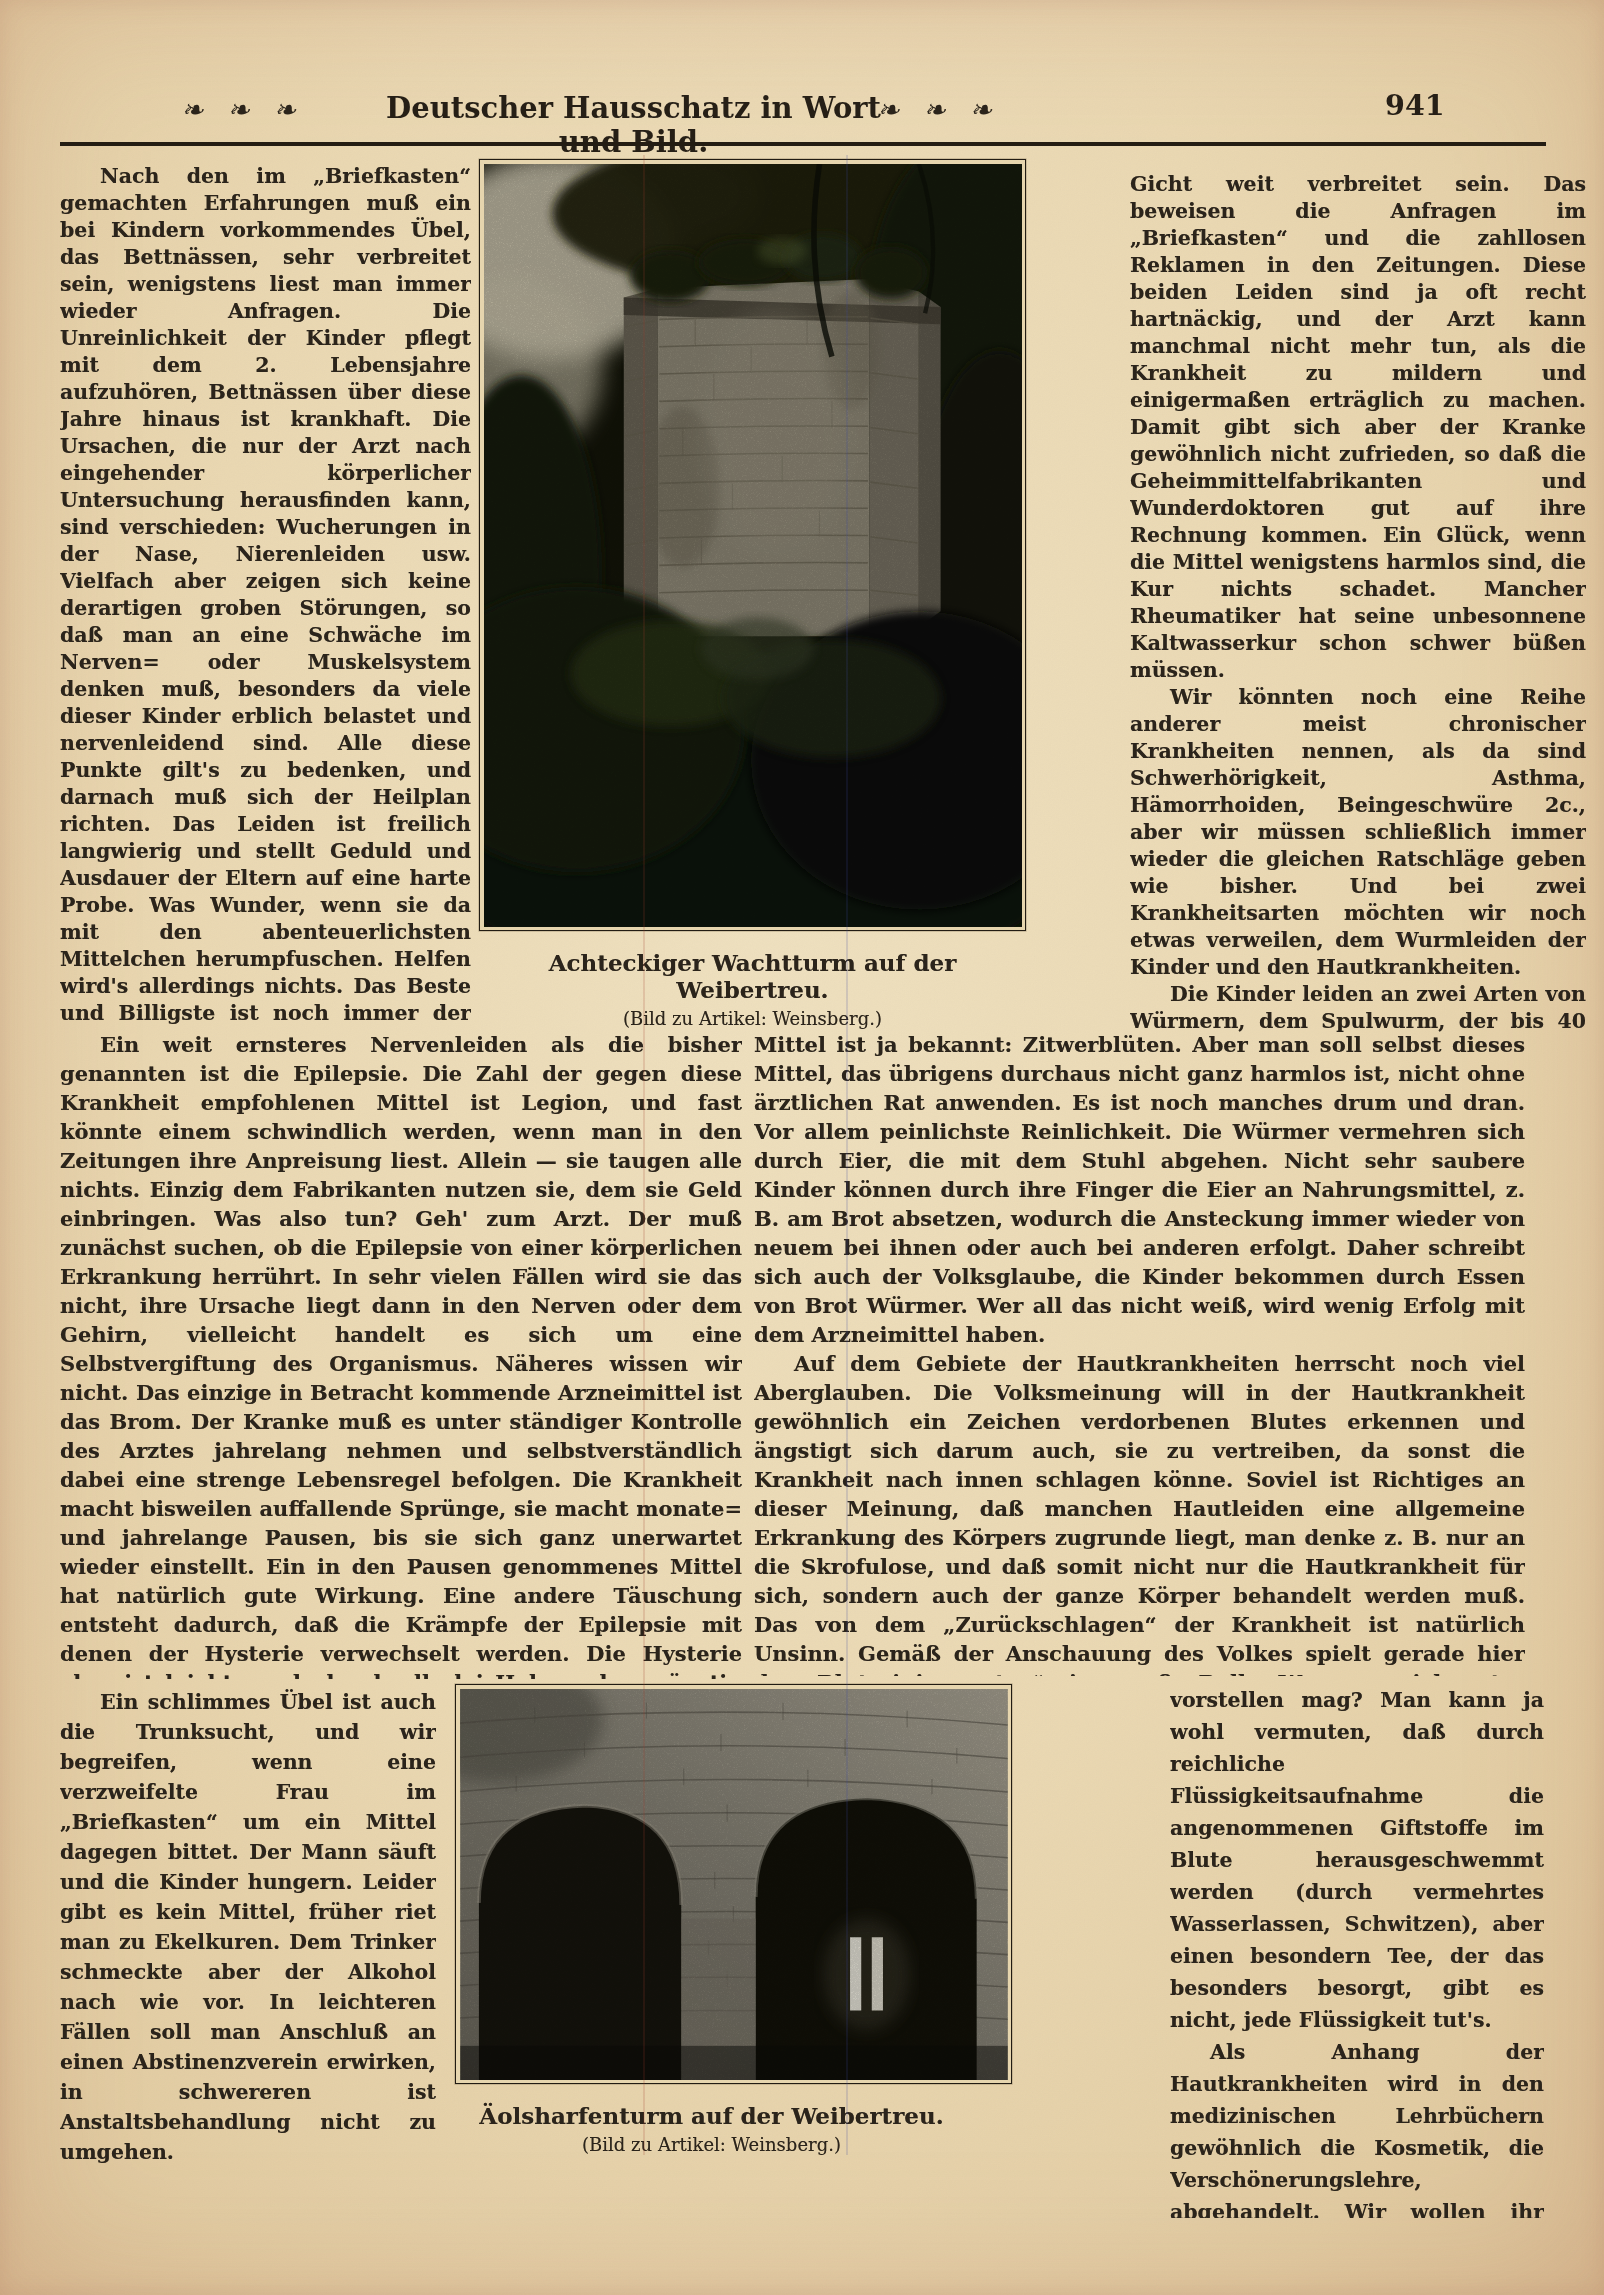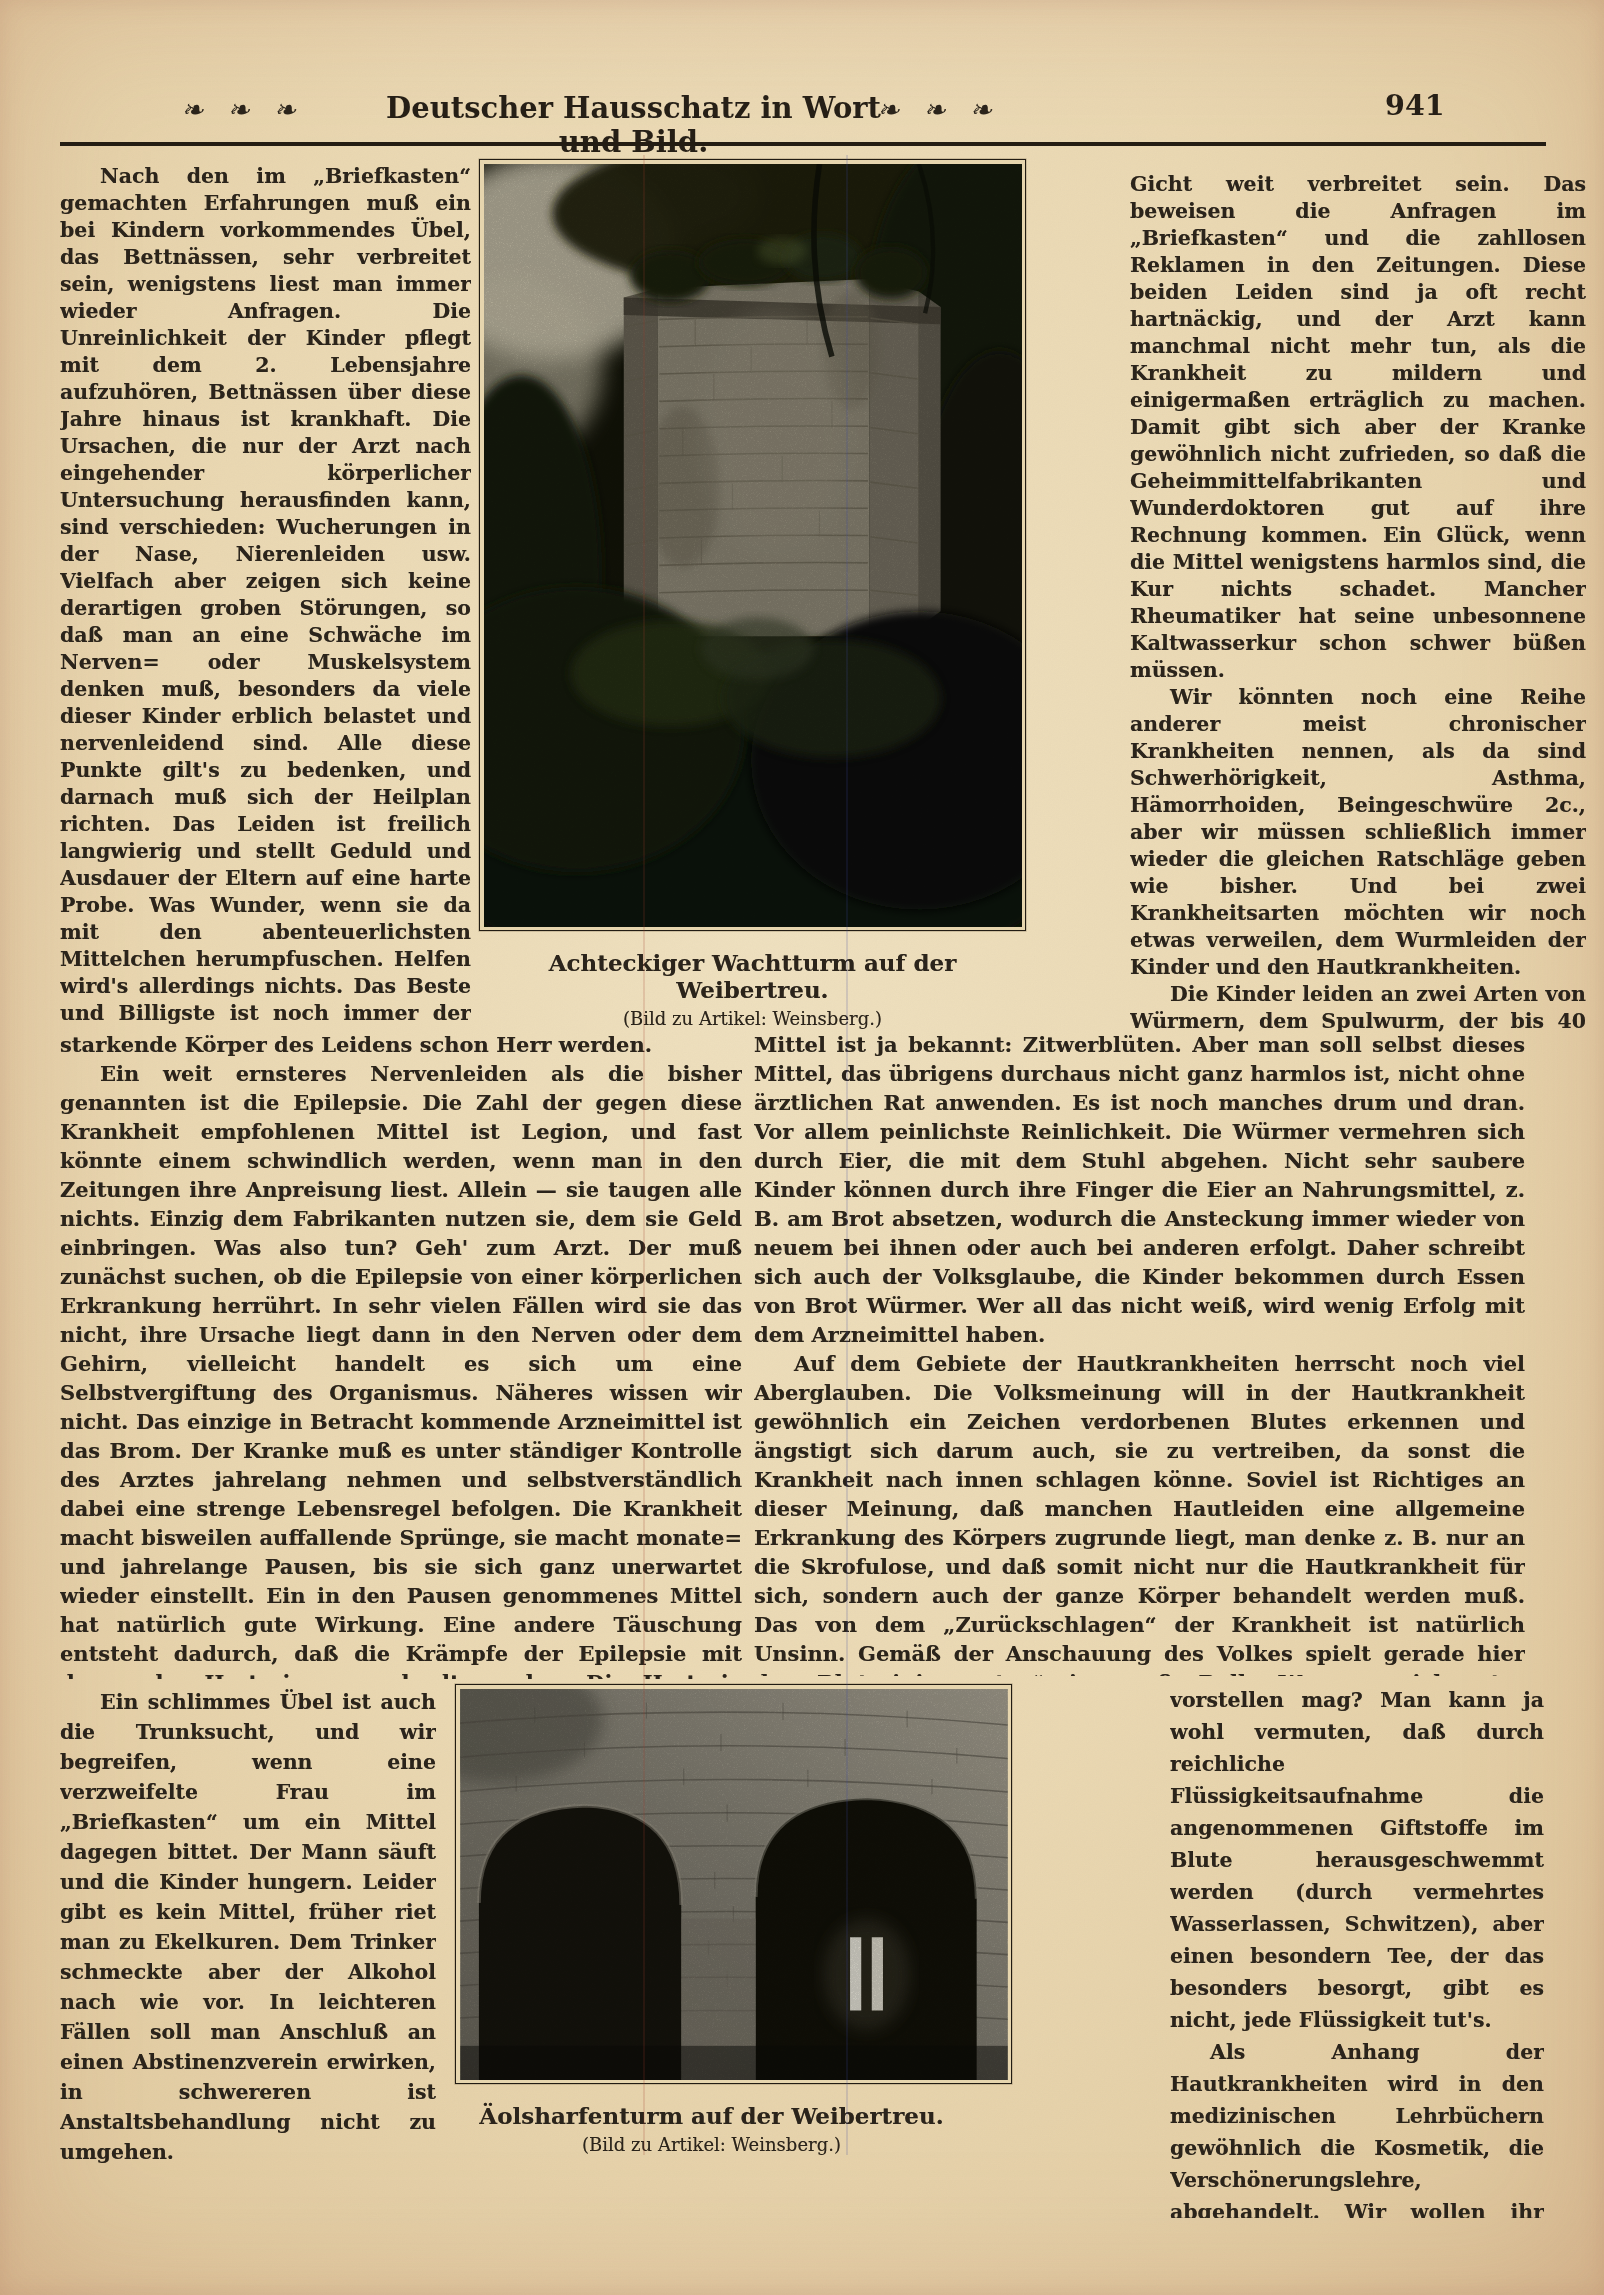--- a/index.html
+++ b/index.html
@@ -148,21 +148,20 @@
     </figcaption>
   </figure>
 
   <div class="col narrow" style="left:1088px;top:171px;width:456px;height:865px;margin-left:42px;">
       <p class="frag">Gicht weit verbreitet sein. Das beweisen die Anfragen im „Briefkasten“ und die zahllosen Reklamen in den Zeitungen. Diese beiden Leiden sind ja oft recht hartnäckig, und der Arzt kann manchmal nicht mehr tun, als die Krankheit zu mildern und einigermaßen erträglich zu machen. Damit gibt sich aber der Kranke gewöhnlich nicht zufrieden, so daß die Geheimmittelfabrikanten und Wunderdoktoren gut auf ihre Rechnung kommen. Ein Glück, wenn die Mittel wenigstens harmlos sind, die Kur nichts schadet. Mancher Rheumatiker hat seine unbesonnene Kaltwasserkur schon schwer büßen müssen.</p>
       <p class="frag ind">Wir könnten noch eine Reihe anderer meist chronischer Krankheiten nennen, als da sind Schwerhörigkeit, Asthma, Hämorrhoiden, Beingeschwüre 2c., aber wir müssen schließlich immer wieder die gleichen Ratschläge geben wie bisher. Und bei zwei Krankheitsarten möchten wir noch etwas verweilen, dem Wurmleiden der Kinder und den Hautkrankheiten.</p>
       <p class="frag ind">Die Kinder leiden an zwei Arten von Würmern, dem Spulwurm, der bis 40 cm lang werden kann, und dem Pfriemenschwanz, der höchstens eine Länge von 1 cm erreicht. Das</p>
     </div>
 
   <div class="col wide" style="left:60px;top:1030px;width:682px;height:649px;">
-      <p class="frag">starkende Körper des Leidens schon Herr werden.</p>
       <p class="frag ind">Ein weit ernsteres Nervenleiden als die bisher genannten ist die Epilepsie. Die Zahl der gegen diese Krankheit empfohlenen Mittel ist Legion, und fast könnte einem schwindlich werden, wenn man in den Zeitungen ihre Anpreisung liest. Allein — sie taugen alle nichts. Einzig dem Fabrikanten nutzen sie, dem sie Geld einbringen. Was also tun? Geh' zum Arzt. Der muß zunächst suchen, ob die Epilepsie von einer körperlichen Erkrankung herrührt. In sehr vielen Fällen wird sie das nicht, ihre Ursache liegt dann in den Nerven oder dem Gehirn, vielleicht handelt es sich um eine Selbstvergiftung des Organismus. Näheres wissen wir nicht. Das einzige in Betracht kommende Arzneimittel ist das Brom. Der Kranke muß es unter ständiger Kontrolle des Arztes jahrelang nehmen und selbstverständlich dabei eine strenge Lebensregel befolgen. Die Krankheit macht bisweilen auffallende Sprünge, sie macht monate= und jahrelange Pausen, bis sie sich ganz unerwartet wieder einstellt. Ein in den Pausen genommenes Mittel hat natürlich gute Wirkung. Eine andere Täuschung entsteht dadurch, daß die Krämpfe der Epilepsie mit denen der Hysterie verwechselt werden. Die Hysterie aber ist leicht, auch durch allerlei Hokuspokus günstig zu beeinflussen, wenn nur der Kranke fest daran glaubt. Daher die vielen an die Kurpfuscher gerichteten Dankschreiben von „geheilten“ Patienten.</p>
     </div>
   <div class="col wide" style="left:754px;top:1030px;width:771px;height:646px;">
       <p class="frag">Mittel ist ja bekannt: Zitwerblüten. Aber man soll selbst dieses Mittel, das übrigens durchaus nicht ganz harmlos ist, nicht ohne ärztlichen Rat anwenden. Es ist noch manches drum und dran. Vor allem peinlichste Reinlichkeit. Die Würmer vermehren sich durch Eier, die mit dem Stuhl abgehen. Nicht sehr saubere Kinder können durch ihre Finger die Eier an Nahrungsmittel, z. B. am Brot absetzen, wodurch die Ansteckung immer wieder von neuem bei ihnen oder auch bei anderen erfolgt. Daher schreibt sich auch der Volksglaube, die Kinder bekommen durch Essen von Brot Würmer. Wer all das nicht weiß, wird wenig Erfolg mit dem Arzneimittel haben.</p>
       <p class="frag ind">Auf dem Gebiete der Hautkrankheiten herrscht noch viel Aberglauben. Die Volksmeinung will in der Hautkrankheit gewöhnlich ein Zeichen verdorbenen Blutes erkennen und ängstigt sich darum auch, sie zu vertreiben, da sonst die Krankheit nach innen schlagen könne. Soviel ist Richtiges an dieser Meinung, daß manchen Hautleiden eine allgemeine Erkrankung des Körpers zugrunde liegt, man denke z. B. nur an die Skrofulose, und daß somit nicht nur die Hautkrankheit für sich, sondern auch der ganze Körper behandelt werden muß. Das von dem „Zurückschlagen“ der Krankheit ist natürlich Unsinn. Gemäß der Anschauung des Volkes spielt gerade hier der „Blutreinigungstee“ eine große Rolle. Was man sich unter diesem Tee wohl</p>
     </div>
 
   <div class="col bl" style="left:60px;top:1687px;width:376px;height:534px;">
       <p class="frag ind">Ein schlimmes Übel ist auch die Trunksucht, und wir begreifen, wenn eine verzweifelte Frau im „Briefkasten“ um ein Mittel dagegen bittet. Der Mann säuft und die Kinder hungern. Leider gibt es kein Mittel, früher riet man zu Ekelkuren. Dem Trinker schmeckte aber der Alkohol nach wie vor. In leichteren Fällen soll man Anschluß an einen Abstinenzverein erwirken, in schwereren ist Anstaltsbehandlung nicht zu umgehen.</p>
     </div>

